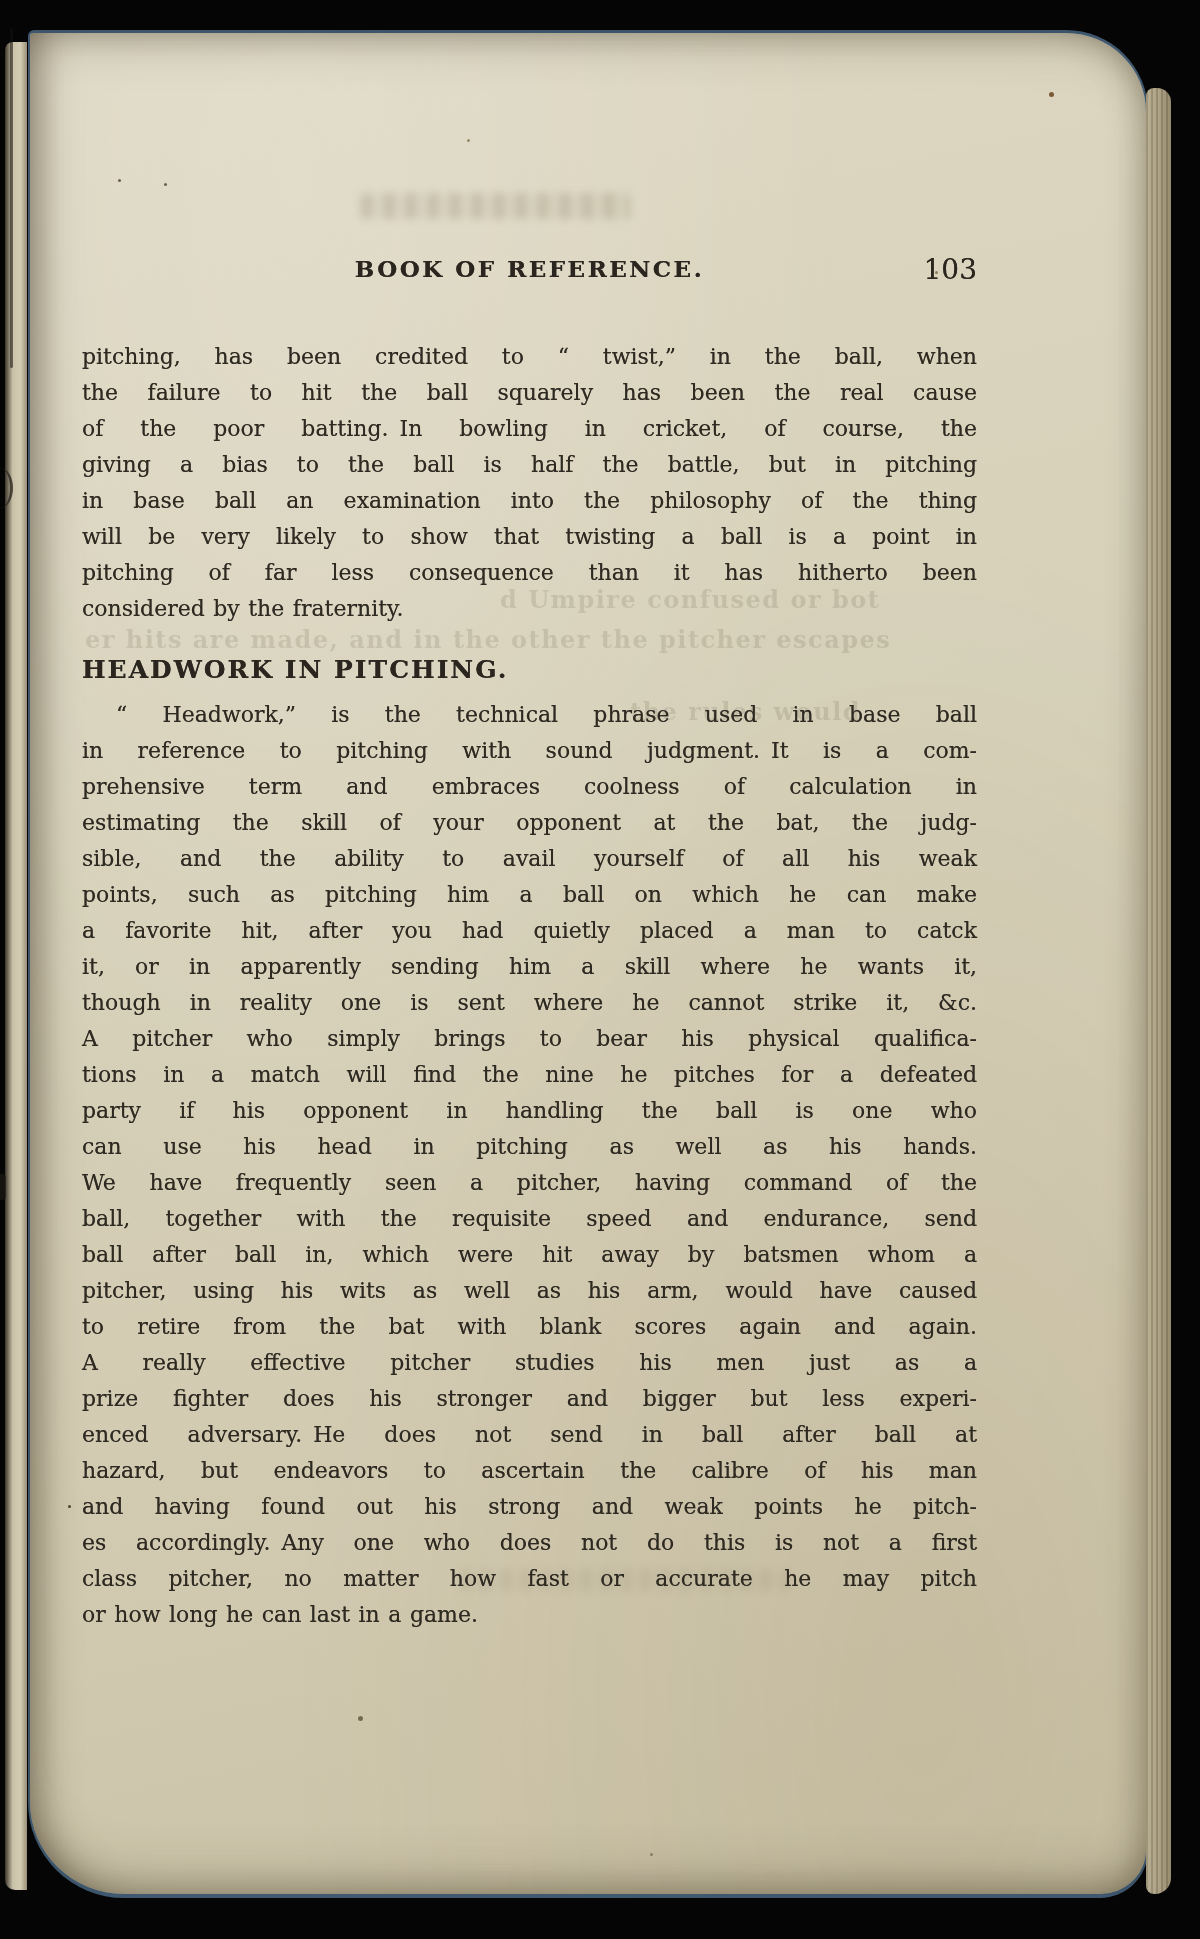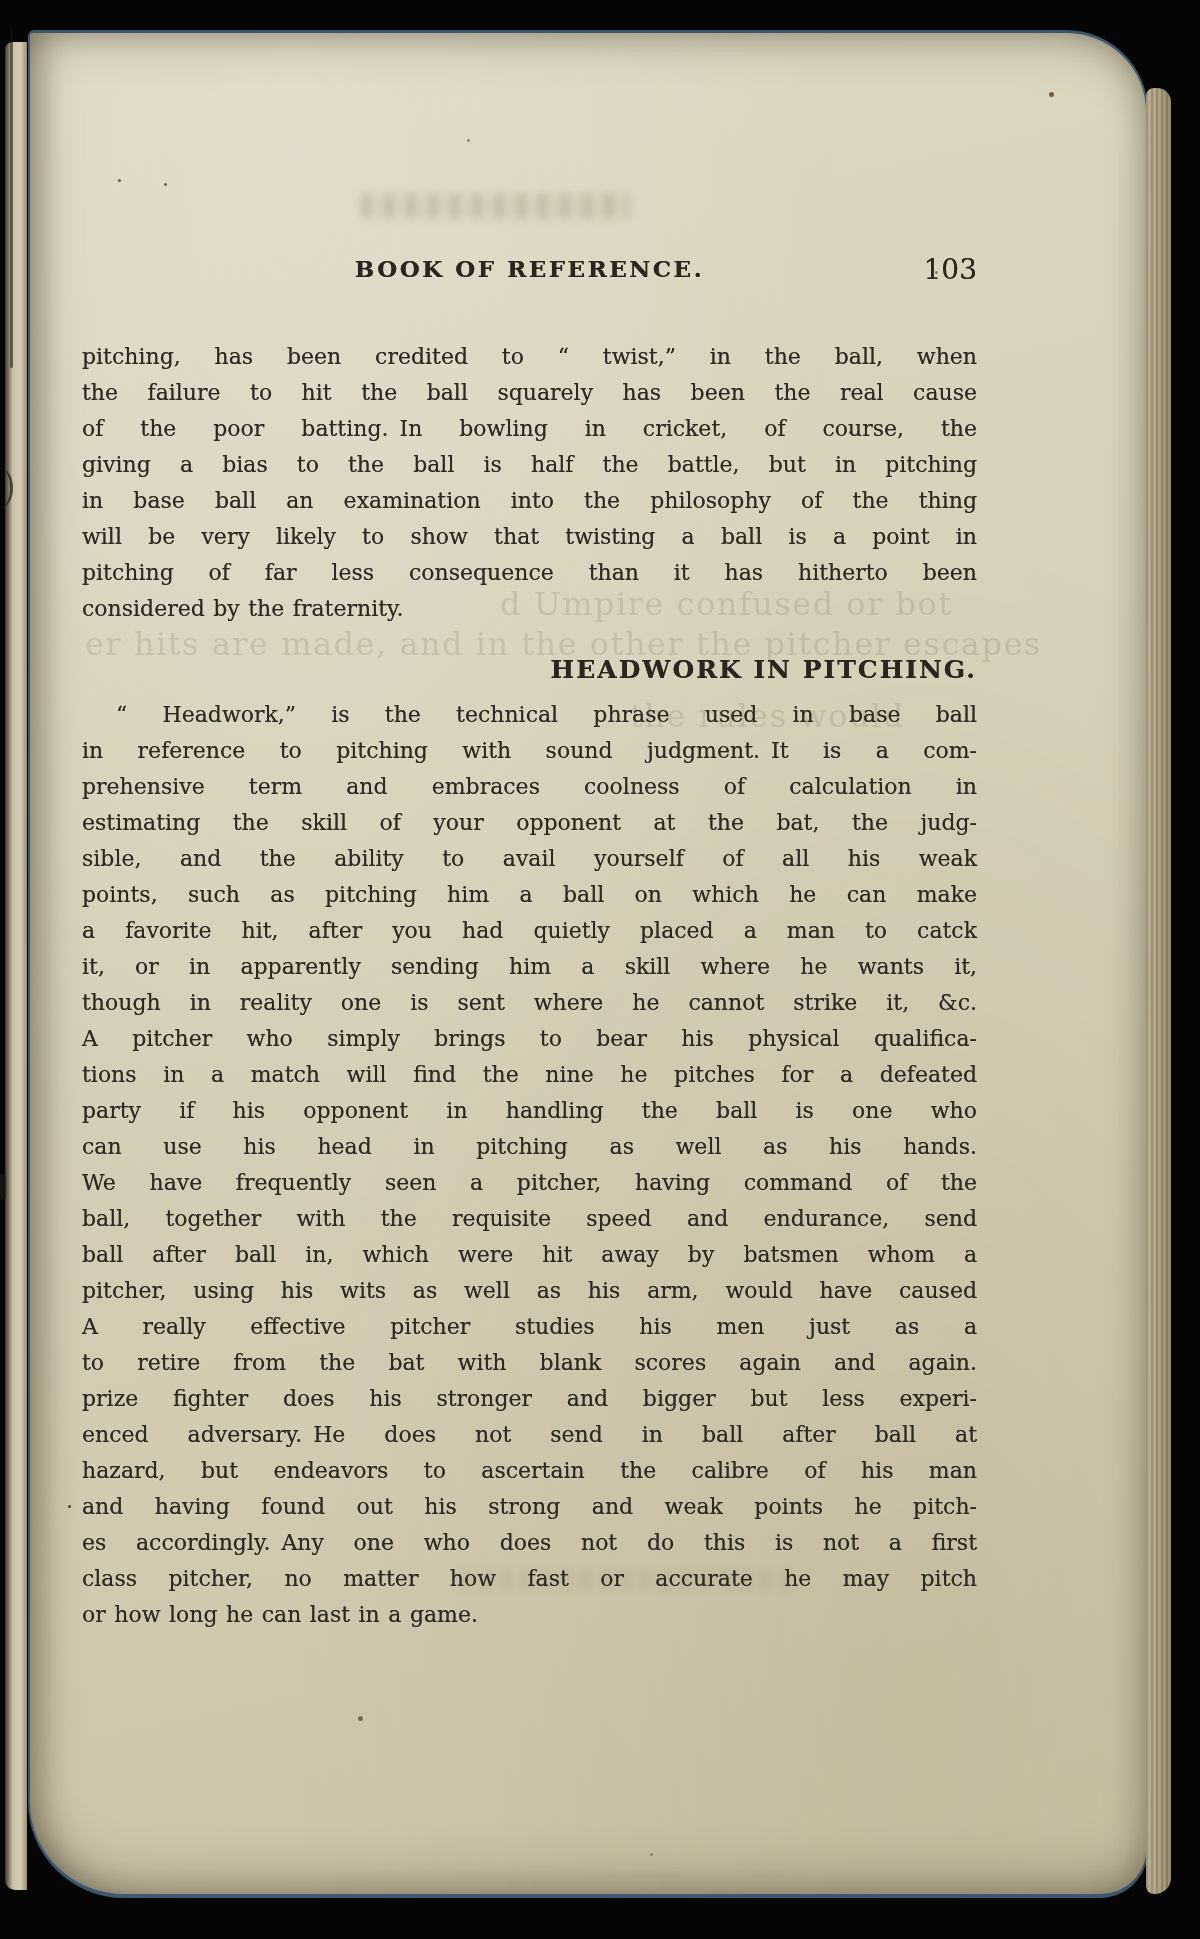--- a/index.html
+++ b/index.html
@@ -42,28 +42,28 @@
   .page-number{position:absolute;right:0;top:-2px;font-size:28px;font-weight:400;color:#2a261f;
     text-shadow:0 0 .6px rgba(42,38,31,.8);}
 
   .para{margin:0;font-size:22px;line-height:36px;word-spacing:1.5px;
     text-shadow:0 0 .5px rgba(46,42,34,.65);}
   .p1{margin-top:40px;}
   .line{text-align:justify;text-align-last:justify;white-space:normal;}
   .line.last{text-align-last:left;}
   .line.indent{text-indent:34px;}
 
-  .section-heading{margin-top:28px;height:30px;line-height:30px;text-align:right;
+  .section-heading{margin-top:28px;height:30px;line-height:30px;text-align:left;
     font-size:25px;font-weight:700;letter-spacing:2px;color:#2a261f;
     text-shadow:0 0 .6px rgba(42,38,31,.8);}
   .p2{margin-top:12px;}
 
   
-  .bleed{position:absolute;font-size:32px;color:#665a42;opacity:.17;filter:blur(.7px);
-    letter-spacing:1.5px;white-space:nowrap;}
+  .bleed{position:absolute;font-size:24px;color:#665a42;opacity:.17;filter:blur(.7px);
+    letter-spacing:1.5px;white-space:nowrap;font-weight:bold;}
   .bleed-1{left:470px;top:552px;}
   .bleed-2{left:55px;top:592px;}
   .bleed-3{left:600px;top:664px;}
   .header-smudge{position:absolute;left:330px;top:160px;width:270px;height:26px;
     background:repeating-linear-gradient(90deg, rgba(90,75,50,.5) 0 14px, rgba(90,75,50,.06) 14px 22px);
     filter:blur(4px);opacity:.35;border-radius:4px;}
   .bottom-smudge{position:absolute;left:430px;top:1536px;width:330px;height:22px;
     background:repeating-linear-gradient(90deg, rgba(90,75,50,.4) 0 12px, rgba(90,75,50,.05) 12px 20px);
     filter:blur(4px);opacity:.22;border-radius:4px;}
 
@@ -137,22 +137,22 @@
           <div class="line">it, or in apparently sending him a skill where he wants it,</div>
           <div class="line">though in reality one is sent where he cannot strike it, &amp;c.</div>
           <div class="line">A pitcher who simply brings to bear his physical qualifica-</div>
           <div class="line">tions in a match will find the nine he pitches for a defeated</div>
           <div class="line">party if his opponent in handling the ball is one who</div>
           <div class="line">can use his head in pitching as well as his hands.</div>
           <div class="line">We have frequently seen a pitcher, having command of the</div>
           <div class="line">ball, together with the requisite speed and endurance, send</div>
           <div class="line">ball after ball in, which were hit away by batsmen whom a</div>
           <div class="line">pitcher, using his wits as well as his arm, would have caused</div>
+          <div class="line">to retire from the bat with blank scores again and again.</div>
           <div class="line">A really effective pitcher studies his men just as a</div>
-          <div class="line">to retire from the bat with blank scores again and again.</div>
           <div class="line">prize fighter does his stronger and bigger but less experi-</div>
           <div class="line">enced adversary. He does not send in ball after ball at</div>
           <div class="line">hazard, but endeavors to ascertain the calibre of his man</div>
           <div class="line">and having found out his strong and weak points he pitch-</div>
           <div class="line">es accordingly. Any one who does not do this is not a first</div>
           <div class="line">class pitcher, no matter how fast or accurate he may pitch</div>
           <div class="line last">or how long he can last in a game.</div>
         </div>
 
     </div>

